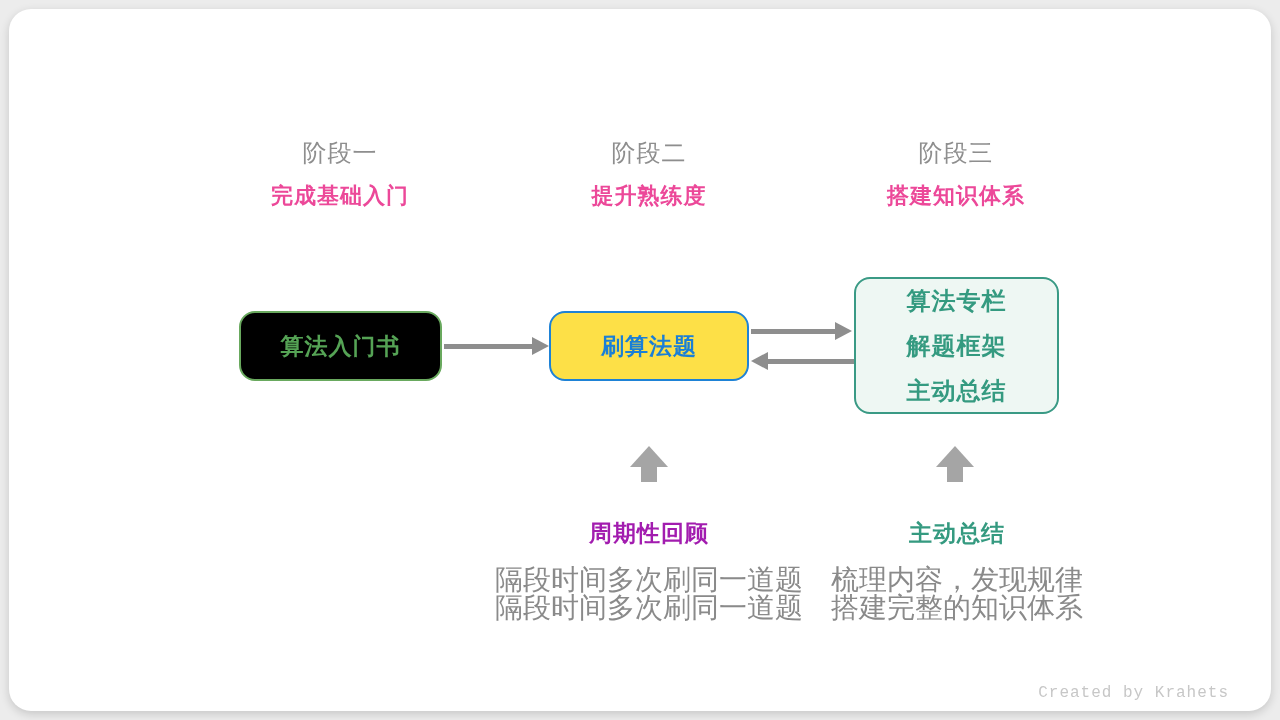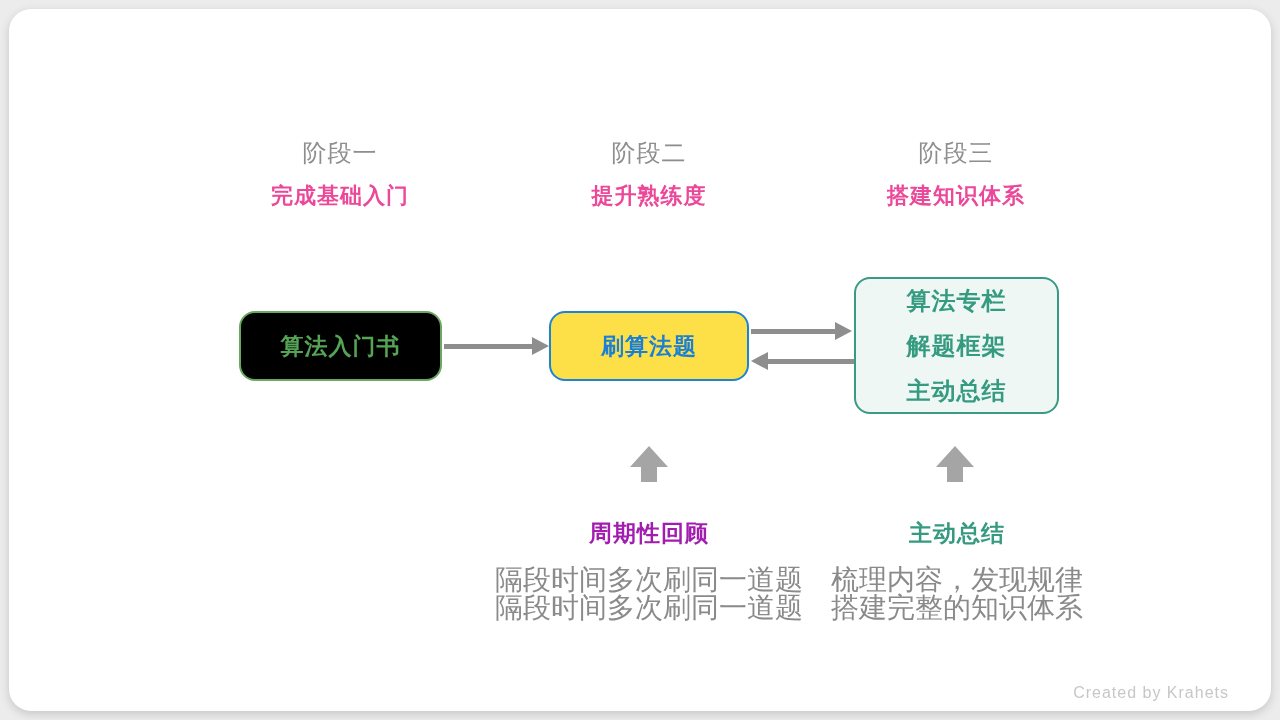--- a/index.html
+++ b/index.html
@@ -135,21 +135,21 @@
   .annotation-desc {
     top: 557px;
     font-size: 28px;
     line-height: 28px;
     color: #8a8a8a;
   }
   .credit {
     position: absolute;
     right: 42px;
     top: 675px;
-    font-family: Liberation Sans, sans-serif;
+    font-family: Liberation Mono, monospace;
     font-size: 16px;
     color: #c7c7c7;
     letter-spacing: 1px;
   }
 </style>
 </head>
 <body>
 
 <div class="canvas">
   <div class="card">

